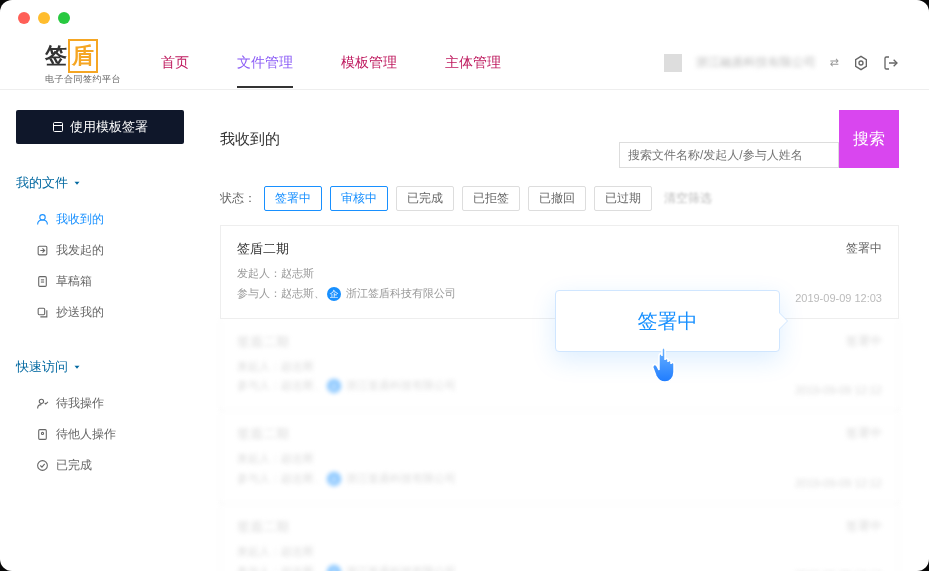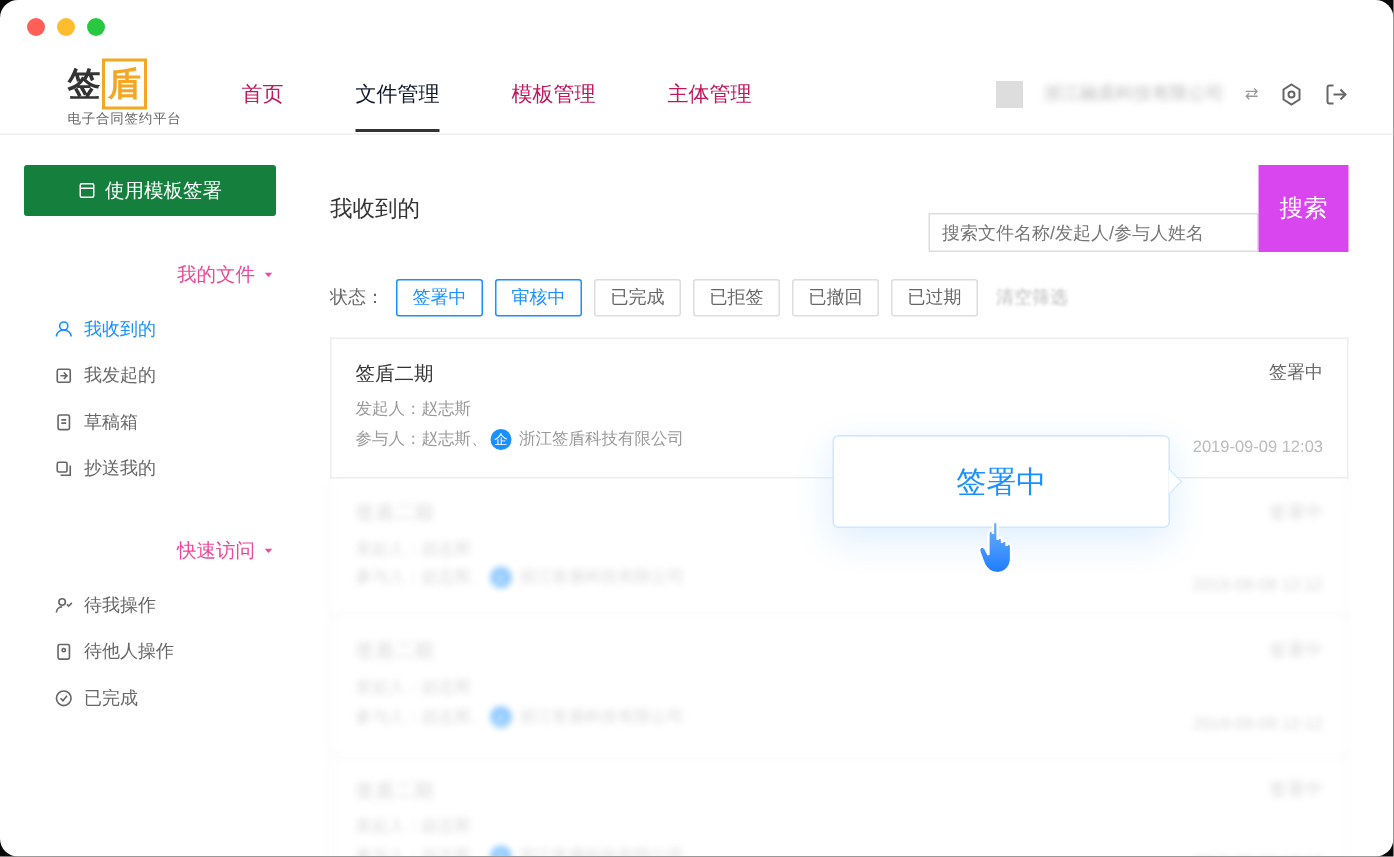--- a/index.html
+++ b/index.html
@@ -74,21 +74,21 @@
       gap: 48px;
     }
     .nav-item {
       font-size: 14px;
       color: #be185d;
       cursor: pointer;
       padding: 16px 0;
       position: relative;
     }
     .nav-item.active {
-      color: #0f172a;
+      color: #8b5cf6;
       font-weight: 500;
     }
     .nav-item.active::after {
       content: '';
       position: absolute;
       bottom: 0;
       left: 0;
       right: 0;
       height: 2px;
       background: #333;
@@ -118,43 +118,42 @@
       display: flex;
       height: calc(100% - 90px);
     }
     .sidebar {
       width: 200px;
       padding: 20px 16px;
     }
     .btn-primary {
       width: 100%;
       padding: 8px 12px;
-      background: #15803d;
+      background: #0f172a;
       color: #fff;
       border: none;
       font-size: 13px;
       cursor: pointer;
       display: flex;
       align-items: center;
       justify-content: center;
       gap: 6px;
       border-radius: 2px;
     }
     .side-section {
       margin-top: 24px;
     }
     .side-header {
       font-size: 13px;
-      color: #ec4899;
+      color: #0369a1;
       display: flex;
       align-items: center;
       gap: 4px;
       cursor: pointer;
       padding: 6px 0;
-      justify-content: flex-end;
     }
     .side-list {
       margin-top: 6px;
     }
     .side-item {
       font-size: 12px;
       color: #666;
       padding: 7px 0 7px 20px;
       cursor: pointer;
       display: flex;

